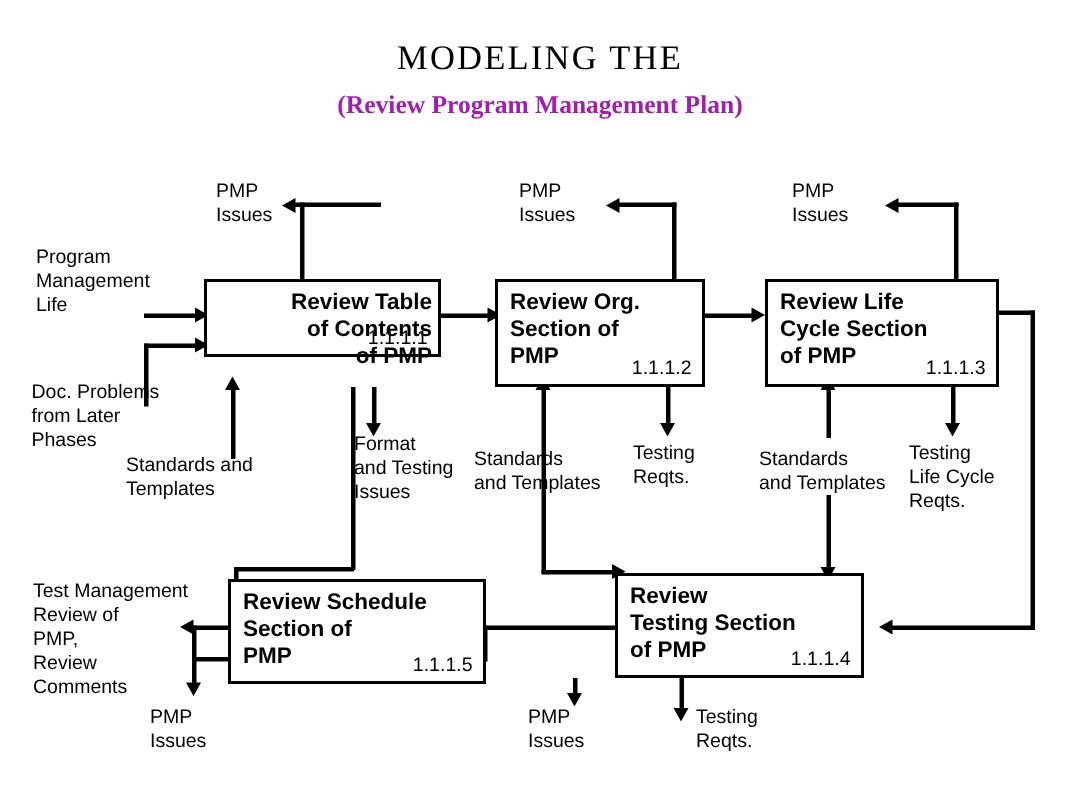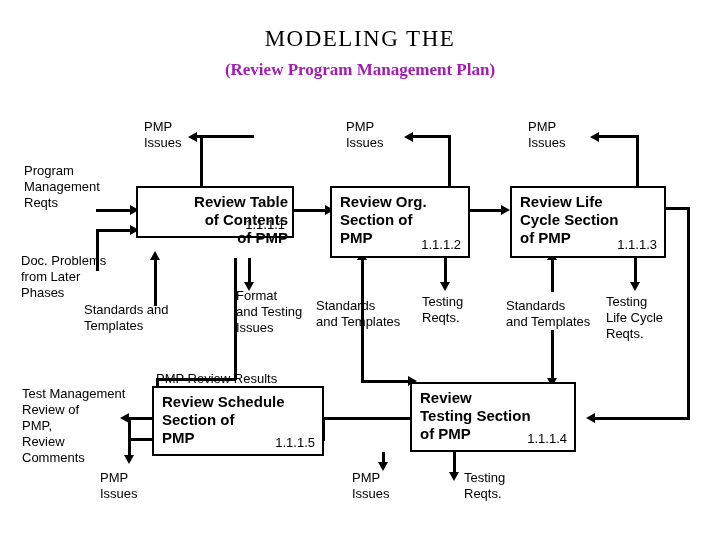--- a/index.html
+++ b/index.html
@@ -218,21 +218,21 @@
 
   <div class="lbl" style="left:144px; top:119px;">PMP
  Issues</div>
   <div class="lbl" style="left:346px; top:119px;">PMP
  Issues</div>
   <div class="lbl" style="left:528px; top:119px;">PMP
  Issues</div>
 
   <div class="lbl" style="left:24px; top:163px;">Program
  Management
- Reqts</div>
+ Life</div>
   <div class="lbl" style="left:84px; top:302px;">Standards and
  Templates</div>
 
   <div class="lbl" style="left:21px; top:253px;">Doc. Problems
  from Later
  Phases</div>
   <div class="lbl" style="left:236px; top:288px;">Format
 and Testing
 Issues</div>
   <div class="lbl" style="left:316px; top:298px;">Standards
@@ -243,21 +243,20 @@
 and Templates</div>
   <div class="lbl" style="left:606px; top:294px;">Testing
 Life Cycle
 Reqts.</div>
 
   <div class="lbl" style="left:22px; top:386px;">Test Management
  Review of
 PMP,
 Review
 Comments</div>
-  <div class="lbl" style="left:156px; top:371px;">PMP Review Results</div>
 
   <div class="lbl" style="left:100px; top:470px;">PMP
 Issues</div>
   <div class="lbl" style="left:352px; top:470px;">PMP
  Issues</div>
   <div class="lbl" style="left:464px; top:470px;">Testing
  Reqts.</div>
 
 </div>
 

